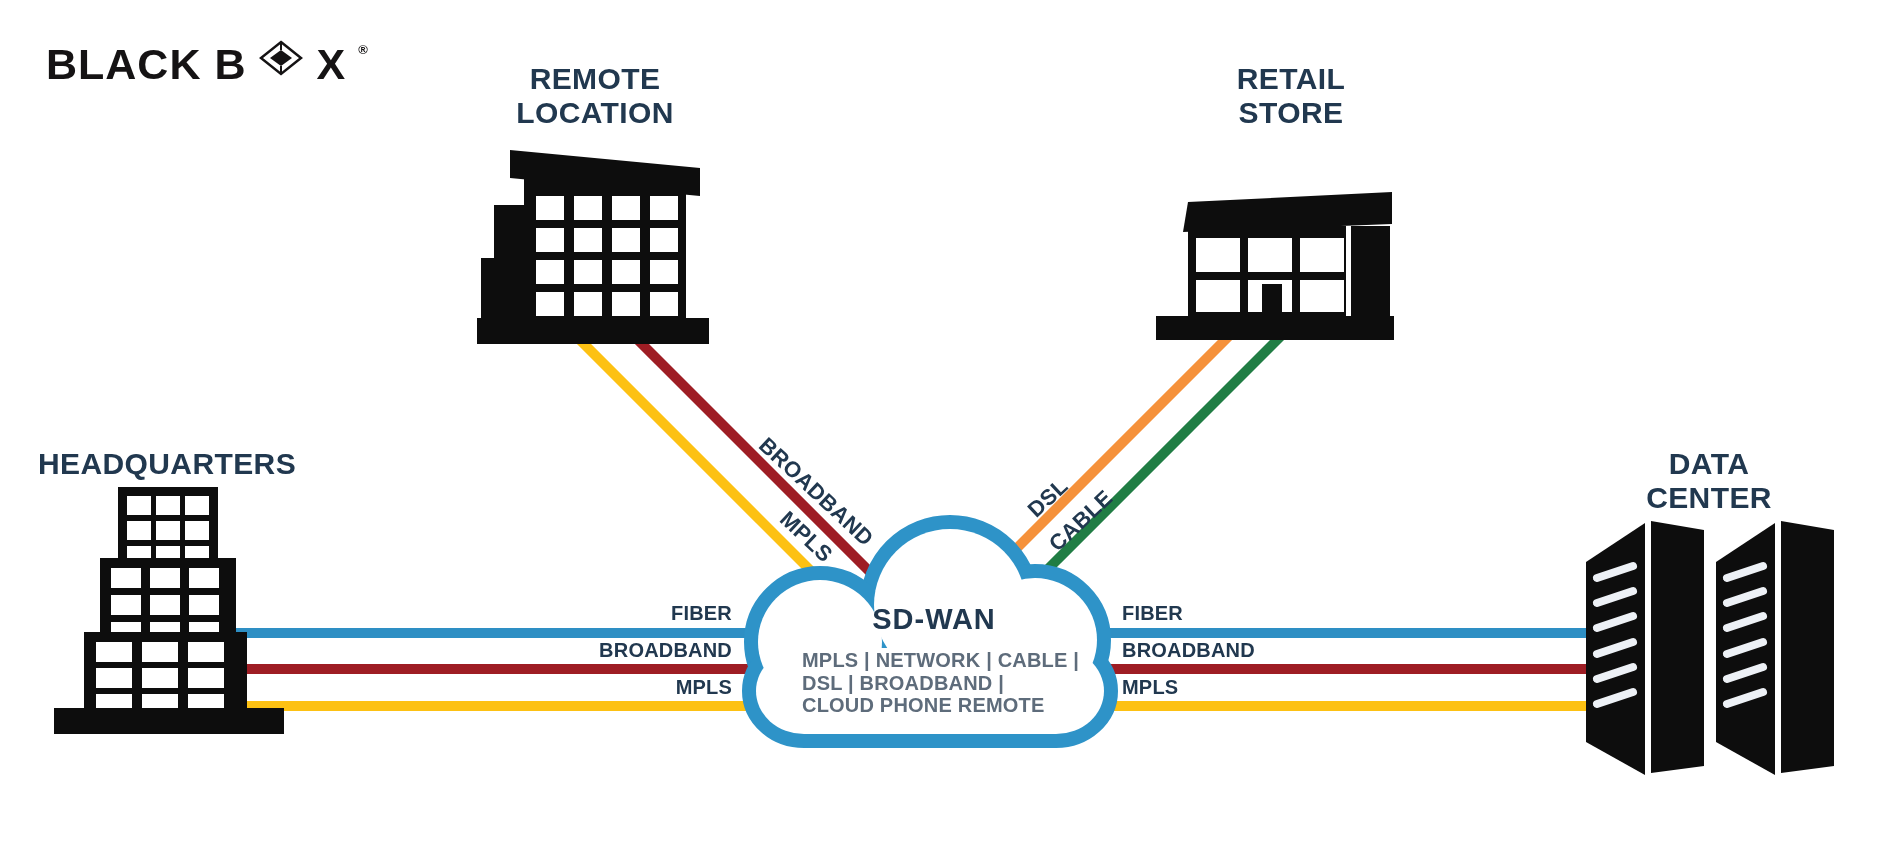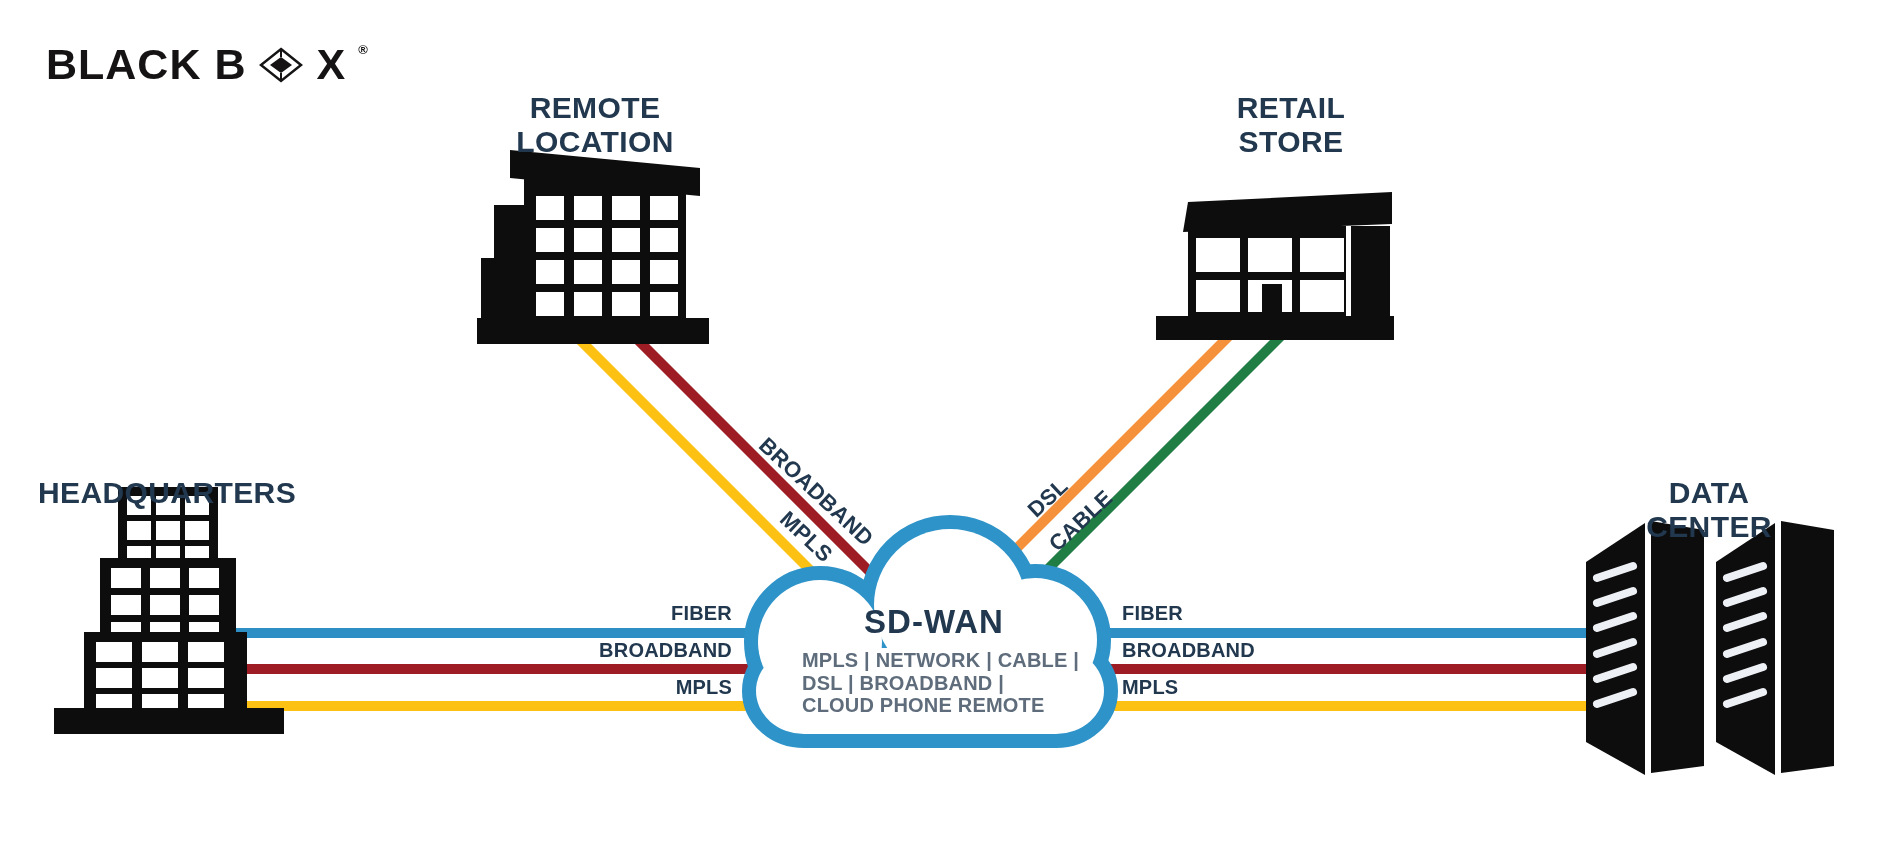--- a/index.html
+++ b/index.html
@@ -3,42 +3,42 @@
 <meta charset="utf-8">
 <style>
   html,body{margin:0;padding:0;background:#ffffff;}
   .stage{
     position:relative;width:1888px;height:846px;background:#ffffff;overflow:hidden;
     font-family:"Liberation Sans","DejaVu Sans",sans-serif;
   }
   .stage svg.diagram{position:absolute;left:0;top:0;}
   .abs{position:absolute;white-space:nowrap;}
   .logo{
-    left:46px;top:40px;display:flex;align-items:center;
+    left:46px;top:40px;display:flex;align-items:flex-start;
     font-size:43px;font-weight:800;letter-spacing:1px;color:#151314;gap:10px;
   }
   .logo .reg{font-size:13px;font-weight:700;align-self:flex-start;margin-top:2px;margin-left:2px;}
   .logo .diamond{margin:0 3px;}
   .node-lbl{
     color:var(--label_navy,#21384F);font-weight:700;font-size:30px;line-height:34px;
-    text-align:center;letter-spacing:.4px;transform:translateX(-50%);margin-top:29px;
+    text-align:center;letter-spacing:.4px;transform:translateX(-50%);
   }
   .line-lbl{
     color:var(--label_navy,#21384F);font-weight:700;font-size:20px;line-height:26px;
     letter-spacing:.2px;
   }
   .align-r{text-align:right;}
   .diag-lbl{
     color:var(--label_navy,#21384F);font-weight:700;font-size:22px;line-height:24px;
     letter-spacing:.3px;transform-origin:center;
   }
   .rot-dn{transform:translate(-50%,-50%) rotate(43deg);}
   .rot-up{transform:translate(-50%,-50%) rotate(-43deg);}
   .cloud-title{
-    color:var(--label_navy,#21384F);font-weight:800;font-size:33px;letter-spacing:1px;
+    color:var(--label_navy,#21384F);font-weight:800;font-size:29px;letter-spacing:1px;
     transform:translateX(-50%);
   }
   .cloud-desc{
     color:var(--desc_gray,#5E6C7B);font-size:20px;line-height:22.5px;letter-spacing:.2px;
     font-weight:400;
   }
 </style>
 </head>
 <body style="--cloud_blue: #2E93C8; --fiber_blue: #2E8FC4; --broadband_red: #9E1D24; --mpls_yellow: #FDC113; --dsl_orange: #F5913A; --cable_green: #207D44; --icon_black: #0D0D0D; --label_navy: #21384F; --desc_gray: #5E6C7B;">
 

